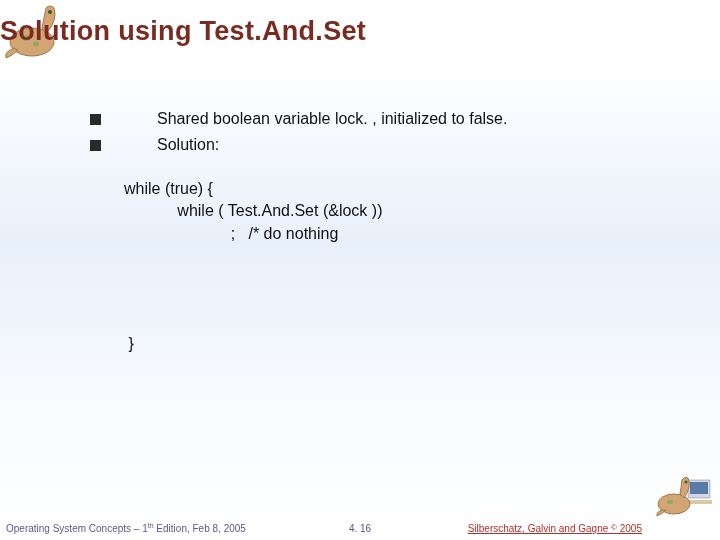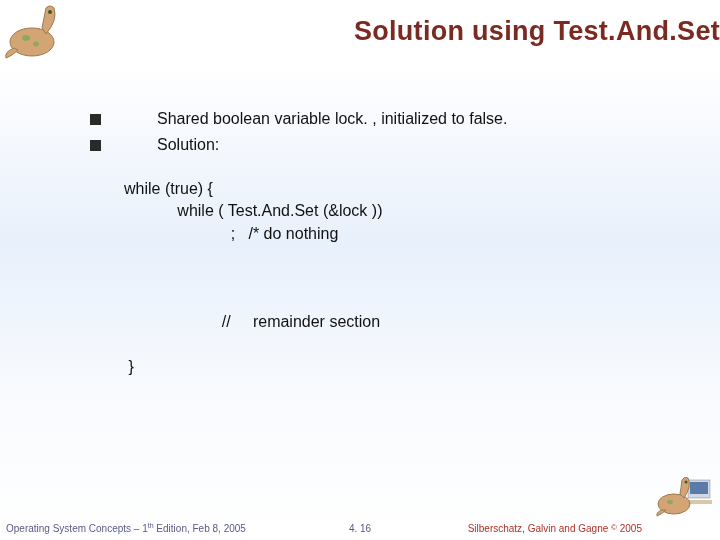--- a/index.html
+++ b/index.html
@@ -18,21 +18,21 @@
     position: absolute;
     bottom: 20px; right: 6px;
     width: 60px; height: 48px;
   }
   .dino-body { fill: #d4a574; stroke: #9c7a4f; stroke-width: 1; }
   .dino-spot { fill: #8fa85f; }
   .dino-eye { fill: #3a5a2a; }
   .title {
     position: absolute;
     top: 16px; left: 0; right: 0;
-    text-align: right;
+    text-align: left;
     font-size: 27px;
     font-weight: bold;
     color: #7a2a20;
     letter-spacing: 0.3px;
   }
   .content {
     position: absolute;
     top: 110px; left: 90px; right: 40px;
   }
   .bullet-row {
@@ -65,21 +65,21 @@
     position: absolute;
     bottom: 6px; left: 0; right: 0;
     display: flex;
     justify-content: space-between;
     align-items: flex-end;
     padding: 0 10px 0 6px;
     font-size: 10px;
   }
   .footer-left { color: #5a5a88; }
   .footer-center { color: #5a5a88; position: absolute; left: 50%; transform: translateX(-50%); bottom: 6px; font-size: 10px;}
-  .footer-right { color: #b03028; margin-right: 68px; }
+  .footer-right { color: #b03028; margin-right: 68px; text-decoration: underline; }
   .sup { font-size: 7px; vertical-align: super; }
   .copy { font-size: 8px; vertical-align: text-top; }
 </style>
 </head>
 <body>
 
 <div class="logo-top">
   <svg viewBox="0 0 74 60">
     <ellipse class="dino-body" cx="30" cy="40" rx="22" ry="14"></ellipse>
     <path class="dino-body" d="M 44 32 Q 56 18 52 6 Q 48 2 44 6 Q 42 16 40 26 Z"></path>
@@ -102,21 +102,20 @@
     <div class="bullet-text">Solution:</div>
   </div>
 
   <div class="code">
     <div class="line">while (true) {</div>
     <div class="line">            while ( Test.And.Set (&amp;lock ))</div>
     <div class="line">                        ;   /* do nothing</div>
     <div class="gap"></div>
     <div class="gap"></div>
     <div class="gap"></div>
-    <div class="line">                      //     remainder section </div>
     <div class="gap"></div>
     <div class="line"> }</div>
   </div>
 </div>
 
 <div class="logo-bottom">
   <svg viewBox="0 0 60 48">
     <rect x="34" y="8" width="22" height="18" fill="#cfd8e6" stroke="#888" stroke-width="0.5"></rect>
     <rect x="36" y="10" width="18" height="12" fill="#5a7aa8"></rect>
     <rect x="30" y="28" width="28" height="4" fill="#d8c8a8"></rect>

